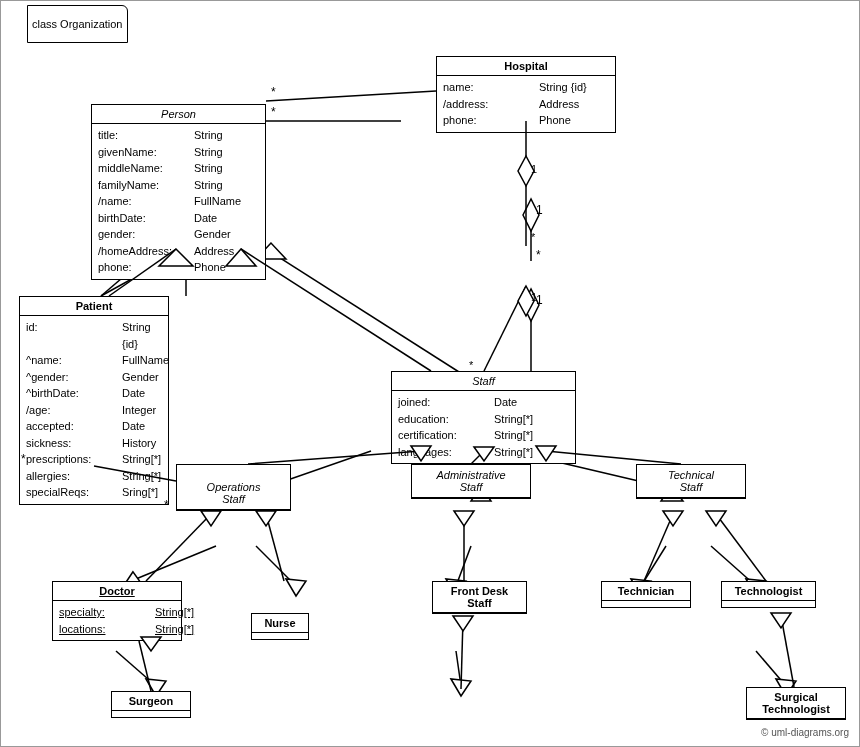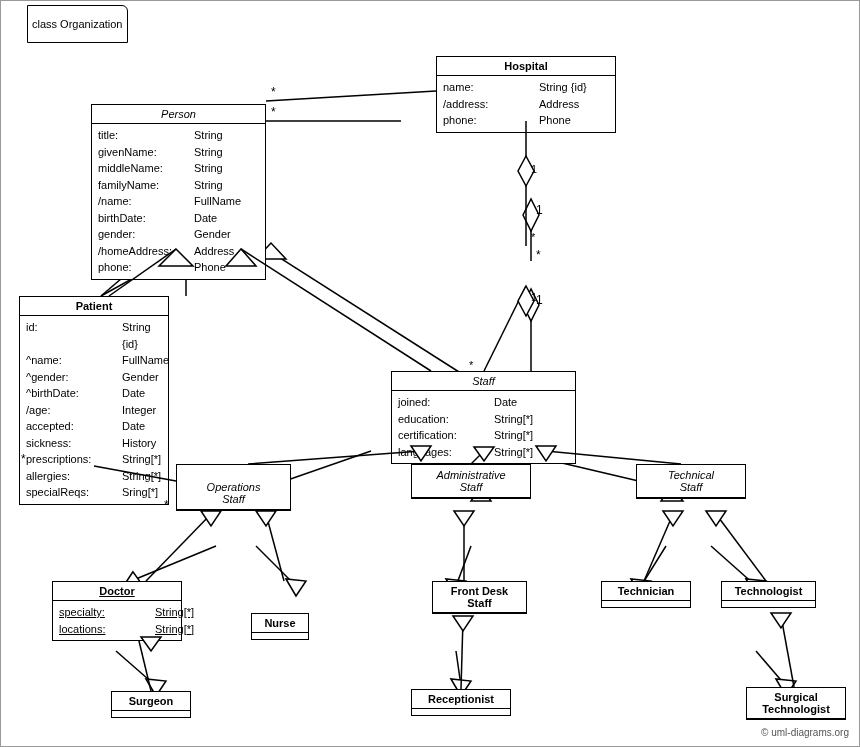--- a/index.html
+++ b/index.html
@@ -318,24 +318,20 @@
   <div class="uml-class" style="left:720px; top:580px; width:95px;">
     <div class="class-name bold">Technologist</div>
     <div class="class-attrs" style="min-height:6px;"></div>
   </div>
 
   <div class="uml-class" style="left:110px; top:690px; width:80px;">
     <div class="class-name bold">Surgeon</div>
     <div class="class-attrs" style="min-height:6px;"></div>
   </div>
 
-  <div class="uml-class" style="left:410px; top:688px; width:100px;">
-    <div class="class-name bold">Receptionist</div>
-    <div class="class-attrs" style="min-height:6px;"></div>
-  </div>
 
   <div class="uml-class" style="left:745px; top:686px; width:100px; text-align:center;">
     <div class="class-name bold" style="padding:3px;">Surgical<br>Technologist</div>
   </div>
 
   <svg style="position:absolute;top:0;left:0;width:860px;height:747px;pointer-events:none;">
 
     <line x1="265" y1="100" x2="435" y2="90" stroke="#000" stroke-width="1.5"></line>
     <text x="270" y="95" font-size="12" font-family="Arial">*</text>
 

